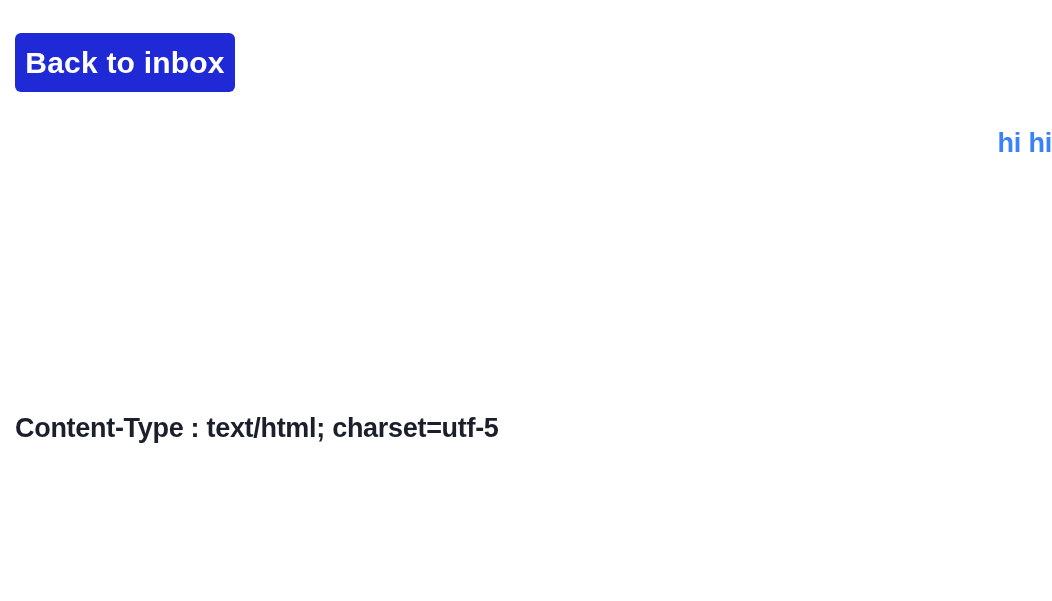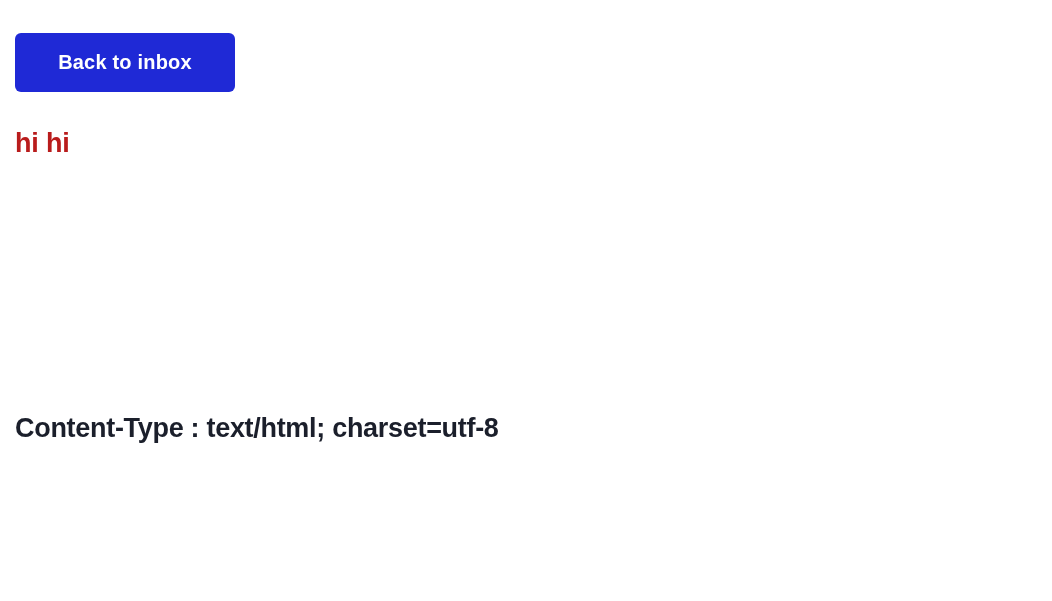--- a/index.html
+++ b/index.html
@@ -30,21 +30,21 @@
     position: absolute;
     left: 15px;
     top: 33px;
     width: 220px;
     height: 59px;
     background: #1f29d6;
     color: #ffffff;
     border: none;
     border-radius: 6px;
     font-family: "Liberation Sans", sans-serif;
-    font-size: 20px;
+    font-size: 30px;
     font-weight: bold;
     letter-spacing: 0.2px;
     line-height: 59px;
     text-align: center;
     padding: 0;
     cursor: pointer;
     display: block;
   }
 
   
@@ -53,22 +53,23 @@
     left: 15px;
     top: 128px;
     width: 1037px;
   }
 
   .subject {
     font-size: 27px;
     font-weight: bold;
     line-height: 1.15;
     margin: 0;
-    color: #b91c1c;
+    color: #3b82f6;
     letter-spacing: -0.2px;
+    text-align: right;
   }
 
   .raw-block {
     margin: 0;
     padding: 0;
     font-family: "Liberation Sans", sans-serif;
     font-size: 27px;
     font-weight: bold;
     line-height: 49px;
     color: #1b1f2b;
@@ -93,21 +94,21 @@
 <div class="page">
 
   <button class="back-btn">Back to inbox</button>
 
   <div class="message-body">
 
     <div class="subject">hi hi</div>
 
     <div class="raw-block">
       <span class="spacer-line"></span>
-      <span class="raw-line">Content-Type : text/html; charset=utf-8</span>
+      <span class="raw-line">Content-Type : text/html; charset=utf-5</span>
       
       
       
       
     </div>
 
   </div>
 
 </div>
 

